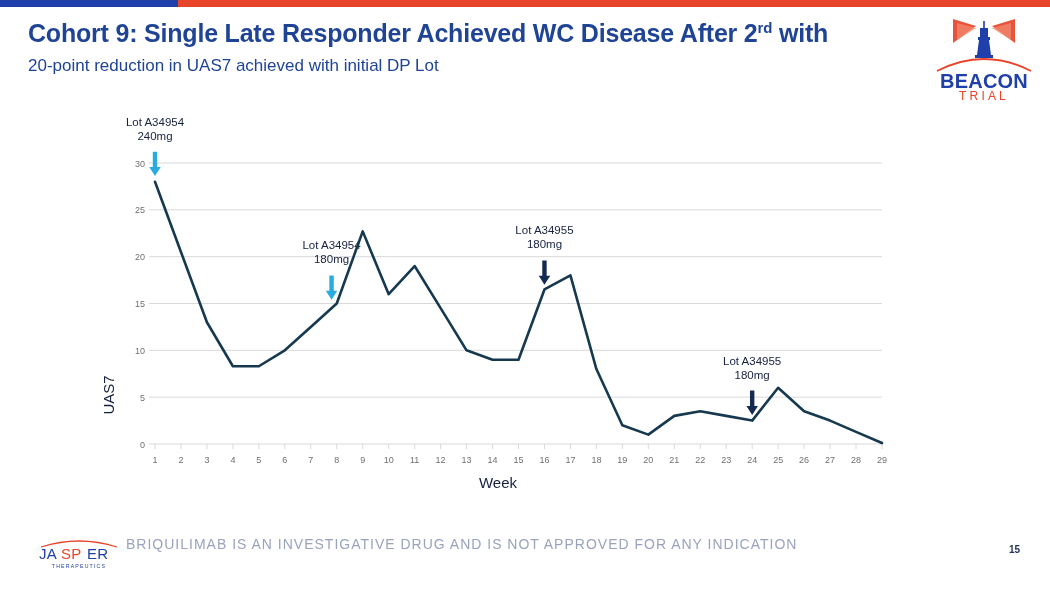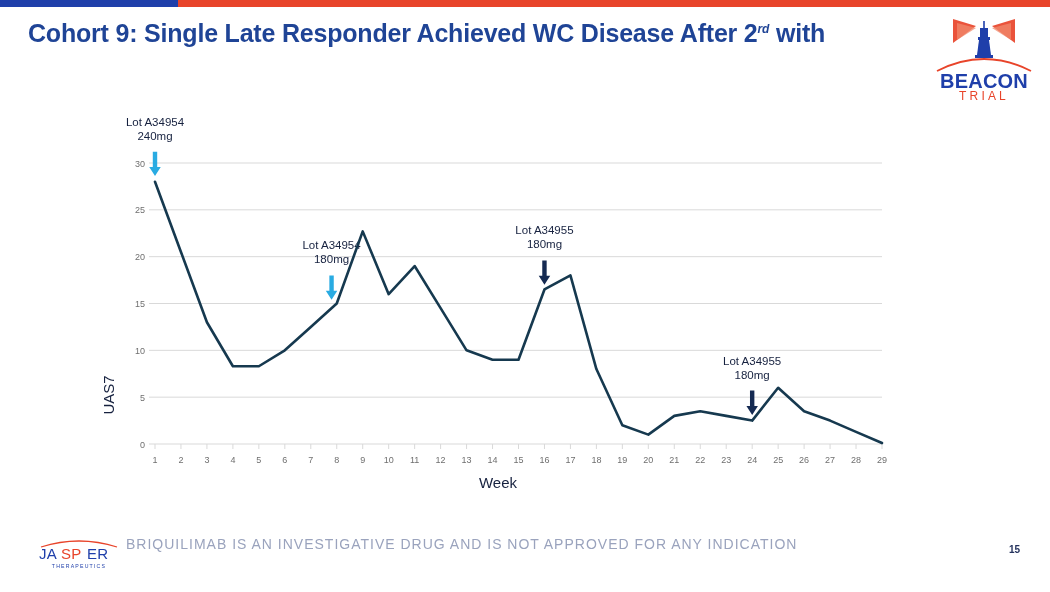--- a/index.html
+++ b/index.html
@@ -14,21 +14,21 @@
   .topbar{position:absolute;top:0;left:0;width:1050px;height:7px;display:flex;}
   .topbar .seg-blue{width:178px;height:7px;background:#1f3faa;}
   .topbar .seg-red{flex:1;height:7px;background:#e8442a;}
 
   
   .header{position:absolute;top:20px;left:28px;width:900px;}
   .slide-title{
     font-size:25px;font-weight:bold;color:#1f4496;
     letter-spacing:-0.2px;line-height:1.1;white-space:nowrap;
   }
-  .slide-title sup{font-size:12px;vertical-align:super;font-style:italic;}
+  .slide-title sup{font-size:15px;vertical-align:super;}
   .slide-subtitle{
     font-size:17px;font-weight:normal;color:#1f4496;
     margin-top:8px;line-height:1.2;white-space:nowrap;
   }
 
   
   .beacon-logo{position:absolute;top:14px;right:14px;width:104px;height:88px;}
 
   
   .chart-wrap{position:absolute;left:0;top:110px;width:1050px;height:400px;}
@@ -57,20 +57,21 @@
 
 <div class="topbar">
   <div class="seg-blue"></div>
   <div class="seg-red"></div>
 </div>
 
 <div class="header">
   <div class="slide-title">
     <span>Cohort 9: Single Late Responder Achieved WC Disease After 2</span><sup>rd</sup><span> with</span>
   </div>
+  <div class="slide-subtitle">20-point reduction in UAS7 achieved with initial DP Lot</div>
 </div>
 
 <svg class="beacon-logo" viewBox="0 0 104 88">
 
   <g>
     <polygon points="44,12 21,5 21,29" fill="#e8442a" opacity="0.92"></polygon>
     <polygon points="44,14 25,9 25,26" fill="#f08a6e" opacity="0.75"></polygon>
     <polygon points="60,12 83,5 83,29" fill="#e8442a" opacity="0.92"></polygon>
     <polygon points="60,14 79,9 79,26" fill="#f08a6e" opacity="0.75"></polygon>
   </g>

